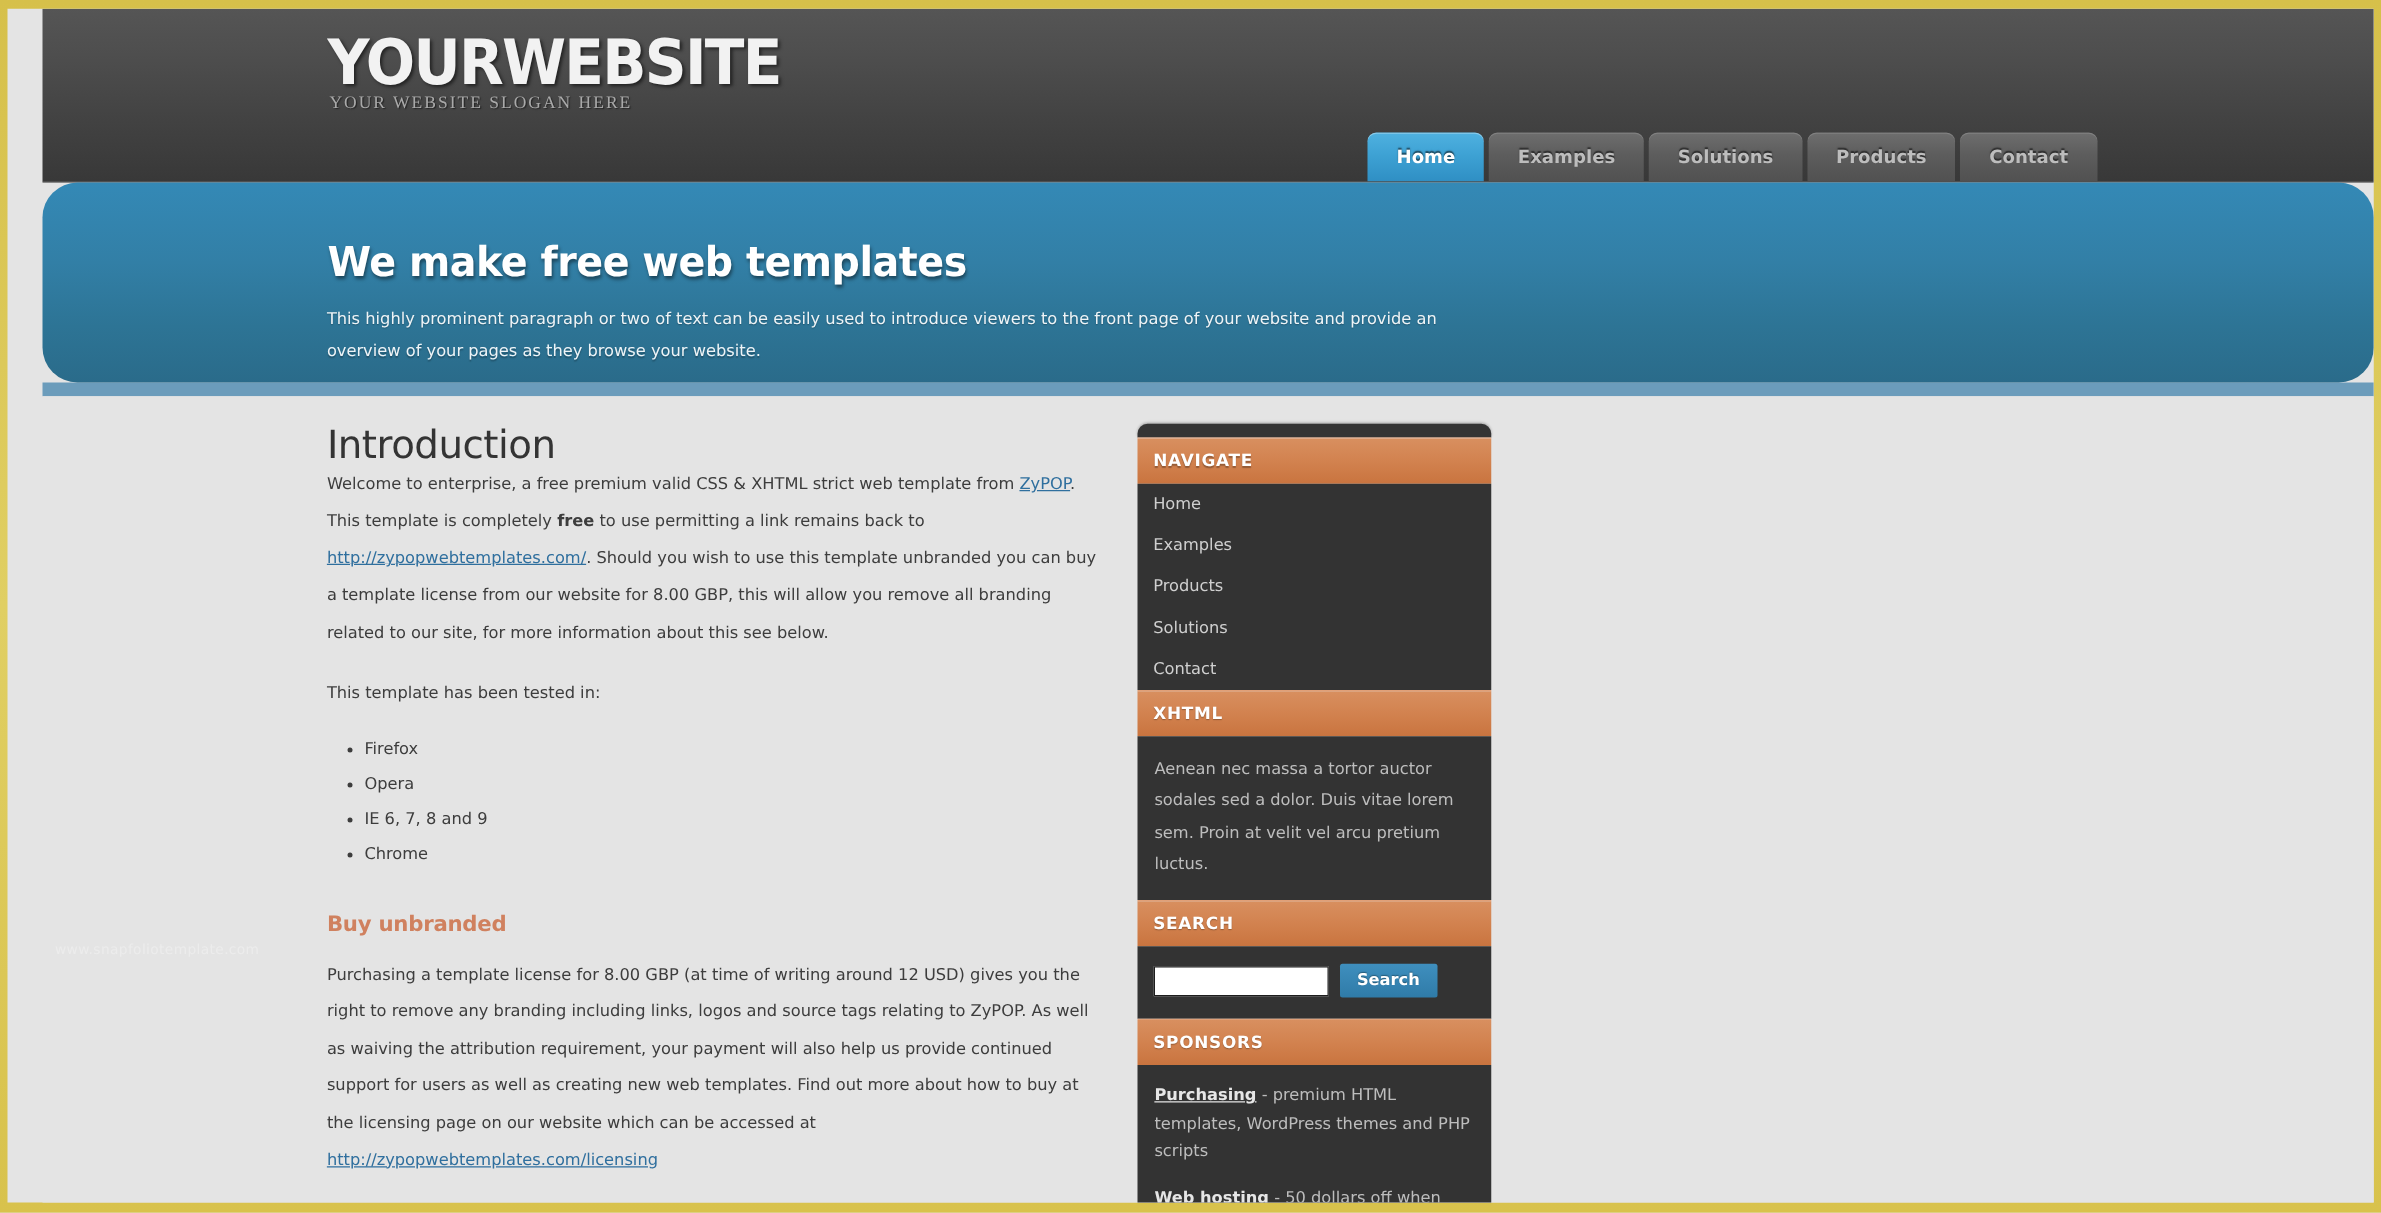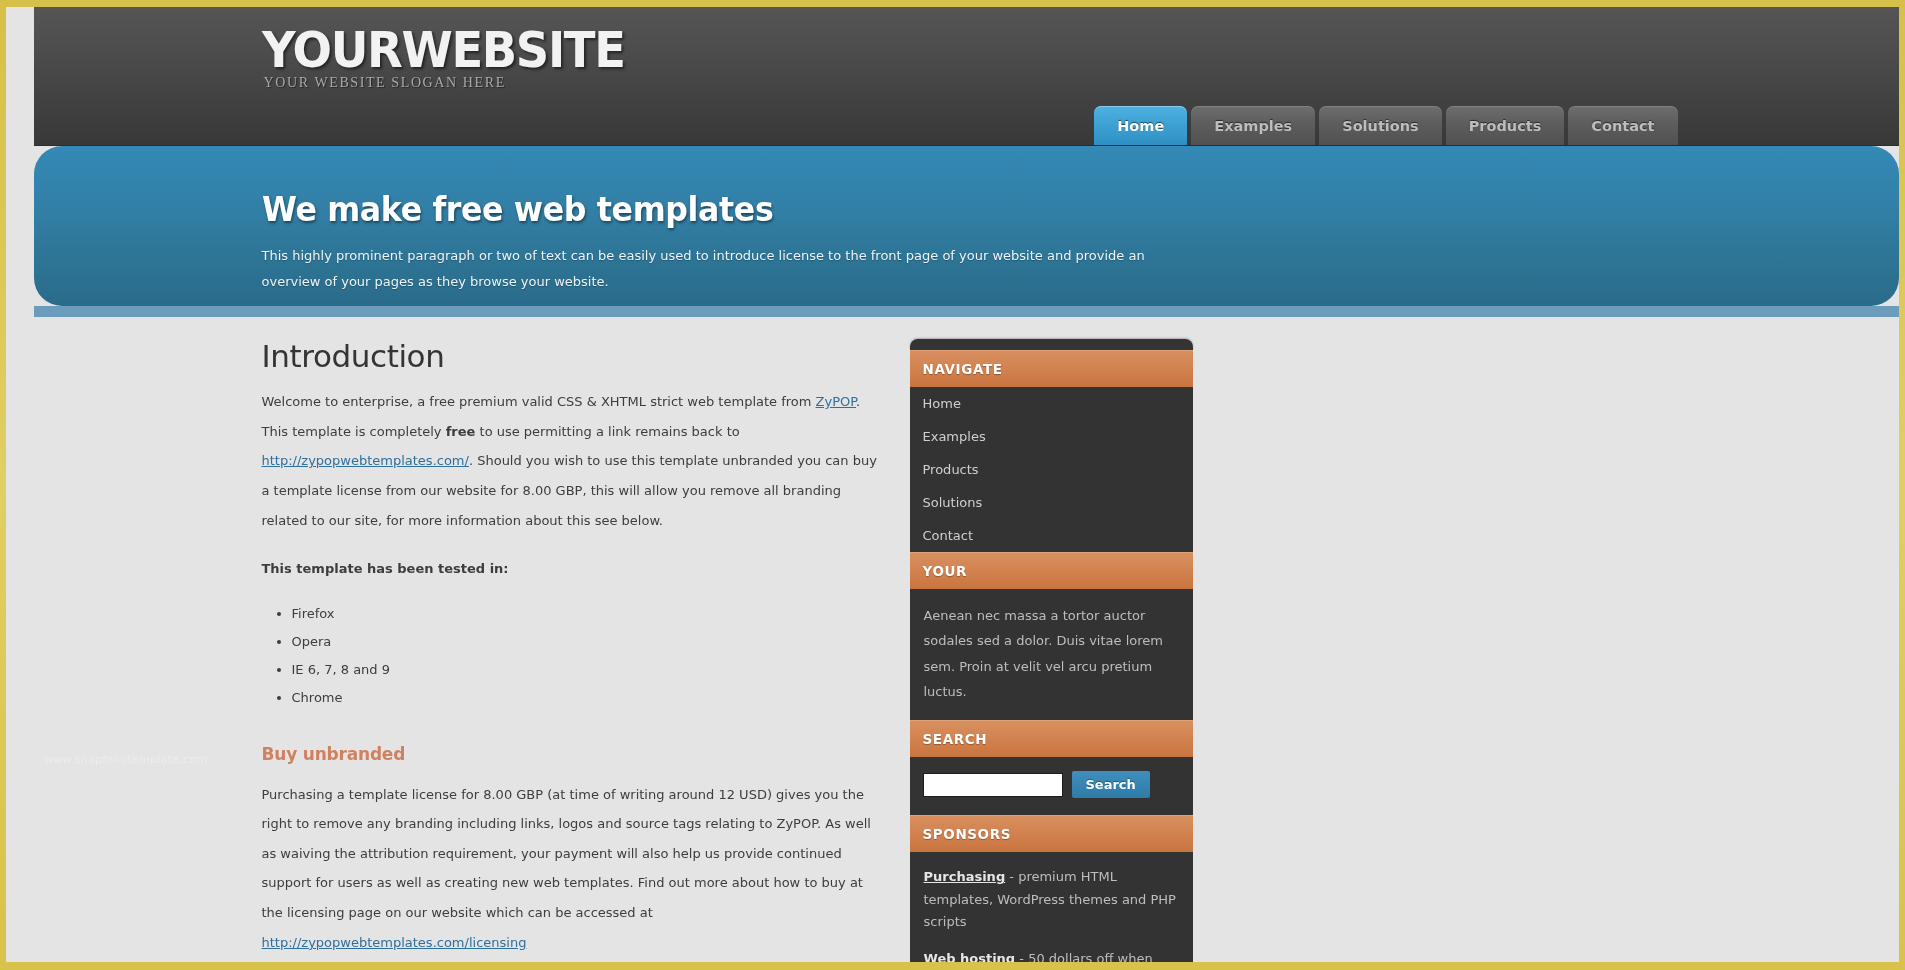--- a/index.html
+++ b/index.html
@@ -92,33 +92,33 @@
     background:#e4e4e4;
     height:100%;
   }
   #content-inner {
     width:1410px; margin:0 auto; position:relative;
     padding-top:22px; display:flex; gap:28px;
   }
   #main-col { width:620px; padding-left:0; }
   #main-col h1 {
     font-size:31px; font-weight:normal; color:#343434;
-    letter-spacing:-0.4px; margin-bottom:14px; line-height:1.1;
+    letter-spacing:-0.4px; margin-bottom:0; line-height:1.1;
   }
   #main-col h3 {
     font-size:17px; font-weight:bold; color:#d0815f;
     margin-top:32px; margin-bottom:16px; letter-spacing:-0.2px;
   }
   #main-col p {
     font-size:13px; color:#3d3d3d; line-height:2.28; margin-bottom:19px;
   }
   #main-col a { color:#2f6f9e; text-decoration:underline; }
   #main-col ul { margin:16px 0 0 30px; }
   #main-col li { font-size:13px; color:#3d3d3d; line-height:2.15; list-style:disc; }
-  .tested-line { margin-bottom:4px !important;font-weight:bold; }
+  .tested-line { margin-bottom:4px !important; }
 
   
   #sidebar { width:283px; position:relative; }
   .side-cap {
     height:11px; background:#343434;
     border-radius:8px 8px 0 0;
     box-shadow:0 -1px 2px rgba(0,0,0,0.25);
   }
   .side-head {
     background:linear-gradient(180deg,#d88f5f 0%,#d2824f 50%,#c9743f 100%);
@@ -177,21 +177,21 @@
         <div class="nav-tab">Solutions</div>
         <div class="nav-tab">Products</div>
         <div class="nav-tab">Contact</div>
       </div>
     </div>
   </div>
 
   <div id="banner">
     <div id="banner-inner">
       <h2>We make free web templates</h2>
-      <p>This highly prominent paragraph or two of text can be easily used to introduce license to the front page of your website and provide an overview of your pages as they browse your website.</p>
+      <p>This highly prominent paragraph or two of text can be easily used to introduce viewers to the front page of your website and provide an overview of your pages as they browse your website.</p>
     </div>
   </div>
   <div id="banner-strip"></div>
 
   <div id="content">
     <div id="content-inner">
 
       <div id="main-col">
         <h1>Introduction</h1>
 
@@ -215,21 +215,21 @@
         <div class="side-cap"></div>
         <div class="side-head">NAVIGATE</div>
         <div class="side-body">
           <a class="side-link" href="#">Home</a>
           <a class="side-link" href="#">Examples</a>
           <a class="side-link" href="#">Products</a>
           <a class="side-link" href="#">Solutions</a>
           <a class="side-link" href="#">Contact</a>
         </div>
 
-        <div class="side-head">YOUR</div>
+        <div class="side-head">XHTML</div>
         <div class="side-body pad">
           <p>Aenean nec massa a tortor auctor sodales sed a dolor. Duis vitae lorem sem. Proin at velit vel arcu pretium luctus.</p>
         </div>
 
         <div class="side-head">SEARCH</div>
         <div class="side-body">
           <div class="search-row">
             <input id="search-input" type="text" value="" style="">
             <button id="search-button">Search</button>
           </div>

